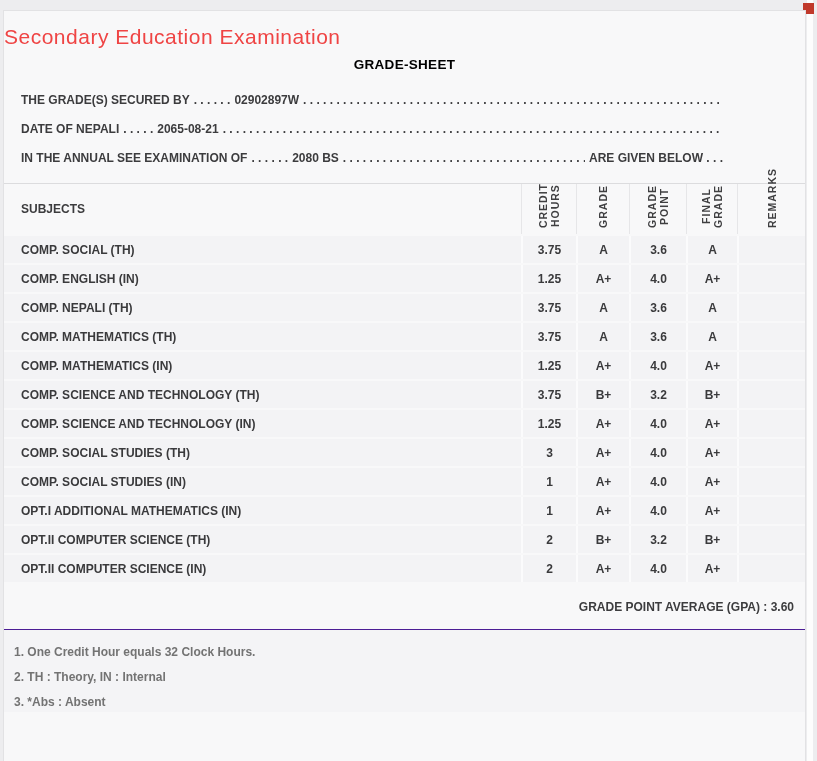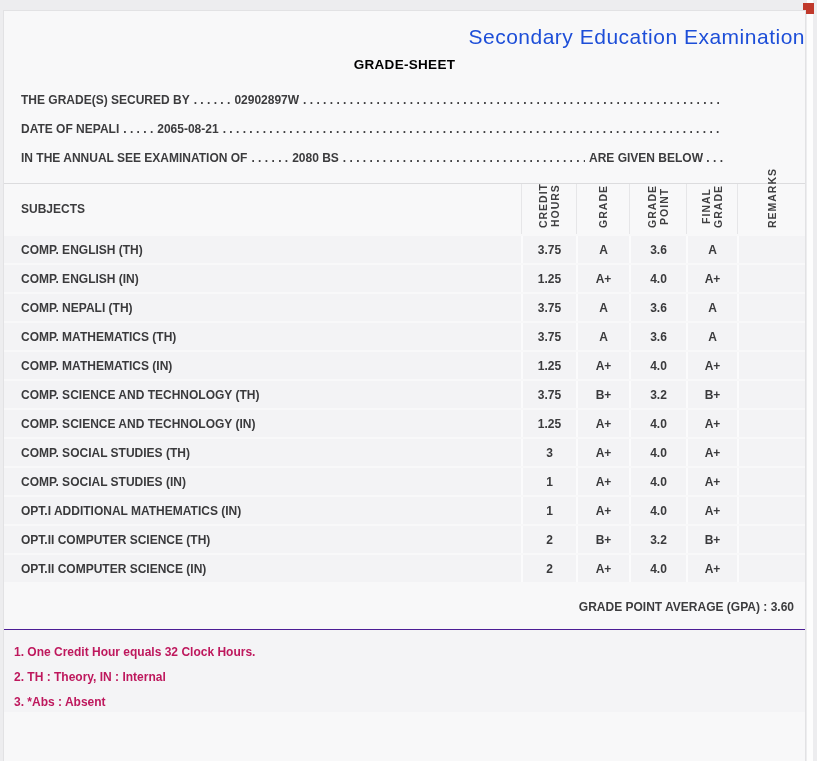--- a/index.html
+++ b/index.html
@@ -19,24 +19,24 @@
     background: #c0392b;
   }
   .card {
     position: absolute; left: 3px; top: 10px; width: 803px; height: 751px;
     background: #f8f8f9;
     border: 1px solid #e2e2e4;
     border-bottom: none;
   }
   .page-title {
     margin-top: 14px;
-    text-align: right;
+    text-align: left;
     font-size: 21px;
     letter-spacing: 0.5px;
-    color: #1d4ed8;
+    color: #ef4444;
     font-weight: normal;
   }
   .page-subtitle {
     margin-top: 8px;
     text-align: center;
     font-size: 13.5px;
     font-weight: bold;
     color: #000000;
     letter-spacing: 0.3px;
   }
@@ -117,21 +117,21 @@
   }
   .notes {
     background: #f4f4f6;
     padding: 10px 0 0 10px;
     height: 82px;
   }
   .note-line {
     font-size: 12px;
     font-weight: bold;
     line-height: 25px;
-    color: #be185d;
+    color: #737373;
   }
 </style>
 </head>
 <body>
 
 <div class="scroll-strip"></div>
 <div class="red-marker"></div>
 
 <div class="card">
 
@@ -188,21 +188,21 @@
               <span class="vh">FINAL
 GRADE</span>
             </th>
           <th>
               <span class="vh">REMARKS</span>
             </th>
         </tr>
       </thead>
       <tbody>
           <tr>
-    <td class="subj">COMP. ENGLISH (TH)</td>
+    <td class="subj">COMP. SOCIAL (TH)</td>
     <td>3.75</td>
     <td>A</td>
     <td>3.6</td>
     <td>A</td>
     <td></td>
   </tr>
           <tr>
     <td class="subj">COMP. ENGLISH (IN)</td>
     <td>1.25</td>
     <td>A+</td>

